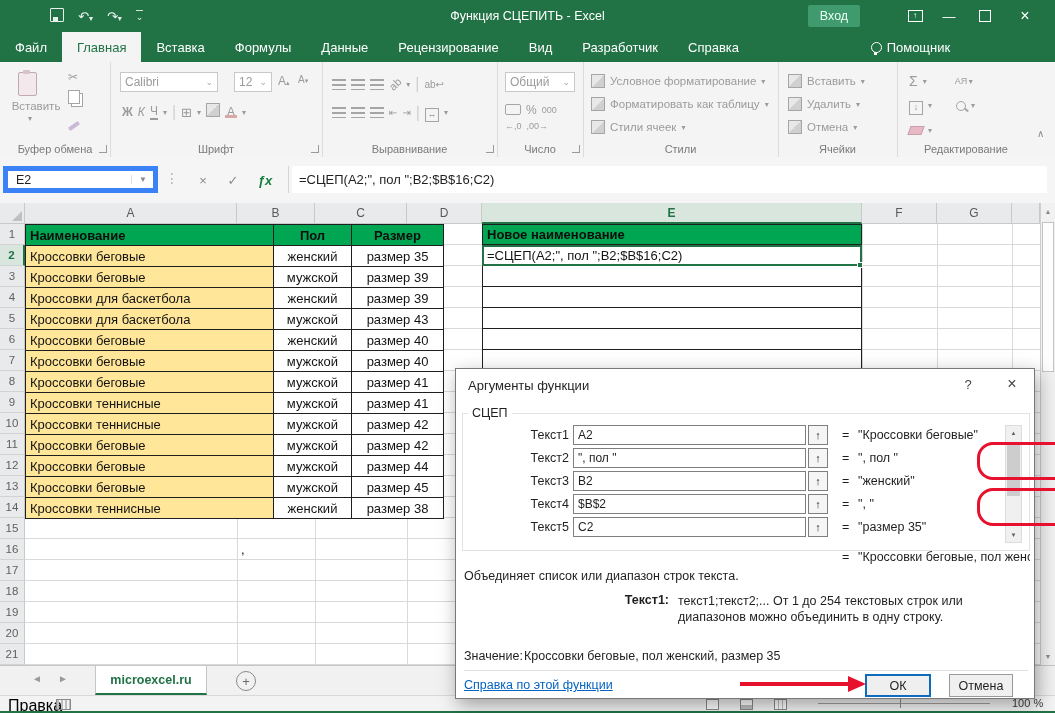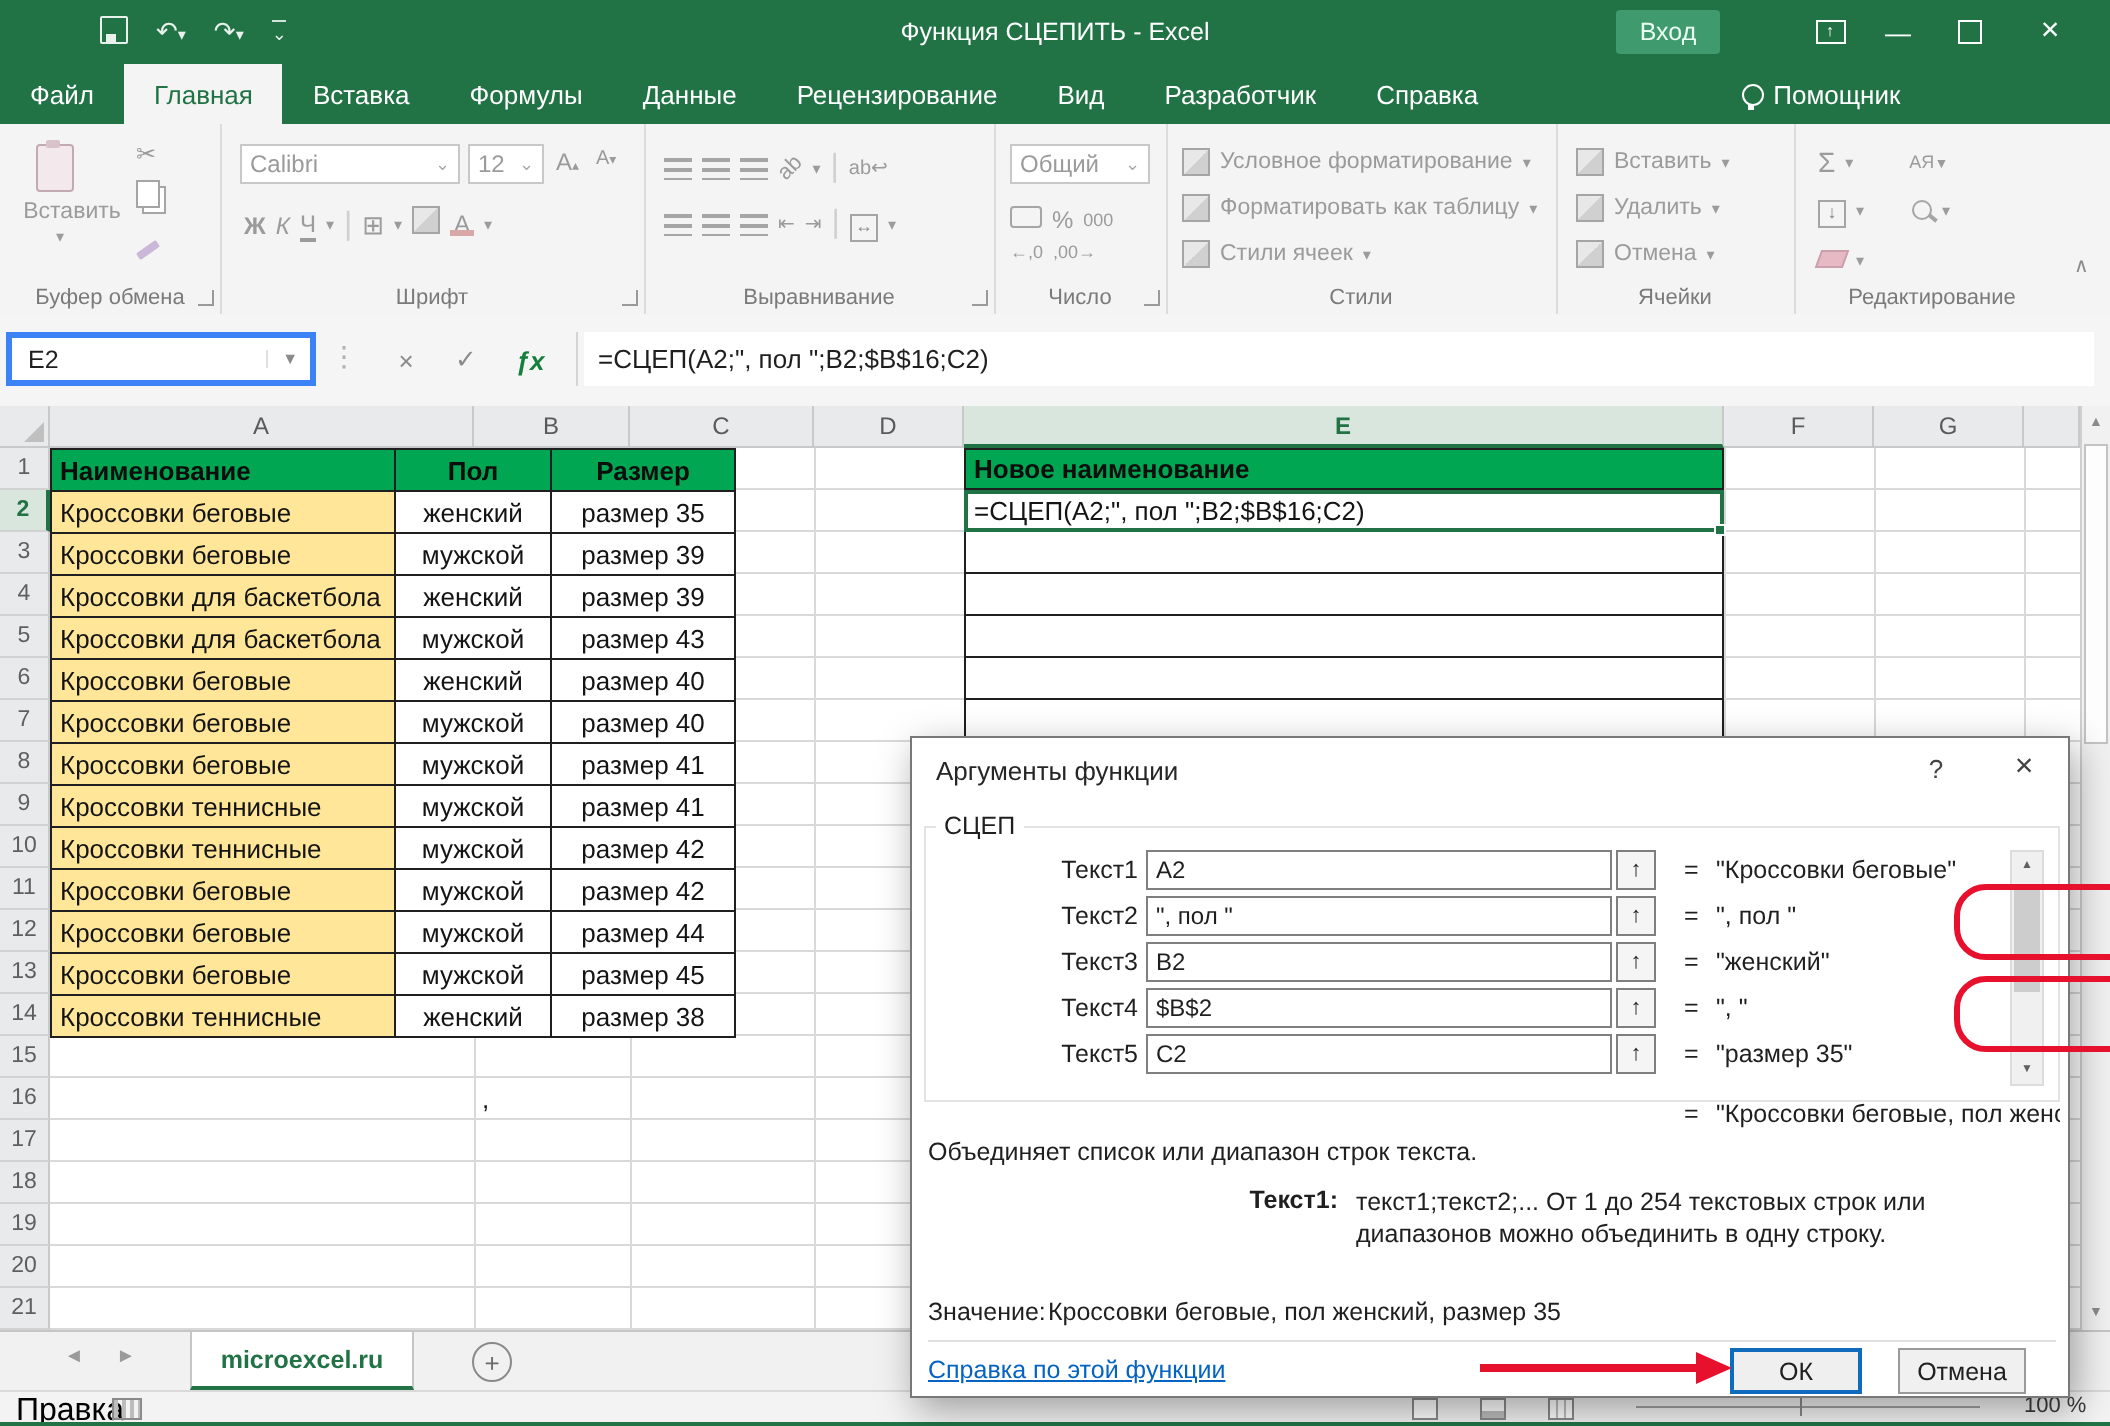--- a/index.html
+++ b/index.html
@@ -47,21 +47,21 @@
   .money-ic{width:14px;height:9px;border:1px solid #a5a5a5;border-radius:2px;}
   .sq-ic{width:12px;height:12px;border:1px solid #a5a5a5;background:linear-gradient(135deg,#e8e8e8 50%,#d0d0d0 50%);}
   .eraser-ic{width:12px;height:7px;background:#e7b9c4;transform:skewX(-20deg);border:1px solid #c9a0ab;}
   .search-ic{width:8px;height:8px;border:1.5px solid #a5a5a5;border-radius:50%;position:relative;display:inline-block;}
   .search-ic:after{content:"";position:absolute;left:7px;top:7px;width:5px;height:1.5px;background:#a5a5a5;transform:rotate(40deg);}
   .filldown-ic{width:12px;height:12px;border:1px solid #a5a5a5;font-size:9px;line-height:11px;text-align:center;color:#8a8a8a;}
   .row-ic{display:flex;align-items:center;gap:5px;margin:3px 0;}
 
   
   .fbar{left:0;top:157px;width:1055px;height:46px;background:#f5f5f5;border-bottom:1px solid #cfcfcf;}
-  .namebox{left:3px;top:9px;width:155px;height:27px;background:#fff;border:3px solid #3b82f6;display:flex;align-items:center;font-size:12.5px;color:#1f1f1f;padding-left:8px;box-sizing:border-box;}
+  .namebox{left:3px;top:9px;width:155px;height:27px;background:#fff;border:5px solid #3b82f6;display:flex;align-items:center;font-size:12.5px;color:#1f1f1f;padding-left:8px;box-sizing:border-box;}
   .namebox .car{margin-left:auto;margin-right:6px;font-size:8px;color:#8a8a8a;border-left:1px solid #e0e0e0;padding-left:7px;}
   .fdots{left:165px;top:13px;color:#b0b0b0;font-size:14px;}
   .fbtn{top:11px;width:26px;height:24px;display:flex;align-items:center;justify-content:center;font-size:13px;color:#8a8a8a;}
   .fxg{color:#15803d;font-style:italic;font-weight:bold;}
   .fdiv{left:288px;top:9px;width:1px;height:27px;background:#d4d4d4;}
   .ffield{left:292px;top:9px;width:755px;height:27px;background:#fff;display:flex;align-items:center;padding-left:7px;font-size:13px;color:#1f1f1f;box-sizing:border-box;}
 
   
   .corner{left:0;top:203px;width:25px;height:21px;background:#e9eaeb;border-right:1px solid #c9c9c9;border-bottom:1px solid #c9c9c9;box-sizing:border-box;}
   .corner i{position:absolute;right:2px;bottom:2px;width:0;height:0;border-left:10px solid transparent;border-bottom:10px solid #c0c0c0;}
@@ -71,21 +71,21 @@
   .rowhdrs div{width:25px;height:21px;background:#e9eaeb;border-right:1px solid #c9c9c9;border-bottom:1px solid #d2d2d2;display:flex;align-items:center;justify-content:center;font-size:11.5px;color:#5f5f5f;box-sizing:border-box;}
   .rowhdrs div:nth-of-type(2){background:#d9e6de;color:#217346;font-weight:bold;border-right:2px solid #217346;}
 
   
   .sheet{left:25px;top:224px;width:1015px;height:441px;background:
     repeating-linear-gradient(to bottom,transparent 0 20px,#d9d9d9 20px 21px);}
   .vline{position:absolute;top:0;width:1px;height:441px;background:#d9d9d9;}
   .xtable{left:25px;top:224px;border-left:1px solid #1f1f1f;border-top:1px solid #1f1f1f;}
   .trow{display:flex;}
   .trow div{height:21px;border-right:1px solid #1f1f1f;border-bottom:1px solid #1f1f1f;box-sizing:border-box;font-size:13px;color:#141414;display:flex;align-items:center;}
-  .c-name{width:172px;padding-left:4px;background:#ffe699;}
+  .c-name{width:248px;padding-left:4px;background:#ffe699;}
   .c-gender{width:78px;justify-content:center;background:#fff;}
   .c-size{width:92px;justify-content:center;background:#fff;}
   .thead .c-name,.thead .c-gender,.thead .c-size{background:#00a651;font-weight:bold;color:#0d0d0d;}
   .ehead{left:482px;top:224px;width:380px;height:21px;background:#00a651;border:1px solid #1f1f1f;box-sizing:border-box;display:flex;align-items:center;padding-left:4px;font-size:13px;font-weight:bold;color:#0d0d0d;}
   .e2cell{left:482px;top:245px;width:380px;height:21px;background:#fff;border:2px solid #217346;box-sizing:border-box;display:flex;align-items:center;padding-left:3px;font-size:13px;color:#141414;}
   .fillhandle{left:857px;top:262px;width:6px;height:6px;background:#217346;border:1px solid #fff;box-sizing:border-box;}
   .eblock{left:482px;top:266px;width:380px;height:252px;border-left:1px solid #1f1f1f;border-right:1px solid #1f1f1f;box-sizing:border-box;background:repeating-linear-gradient(to bottom,#fff 0 20px,#1f1f1f 20px 21px);}
   .b16{left:238px;top:539px;width:76px;height:21px;display:flex;align-items:center;padding-left:3px;font-size:13px;color:#141414;}
 
   
@@ -191,21 +191,21 @@
       <div class="abs gbtn" style="left:8px;top:38px;width:56px;text-align:center">Вставить</div>
       <div class="abs gbtn" style="left:28px;top:52px;font-size:8px">▾</div>
       <div class="abs" style="left:68px;top:8px;font-size:12px;color:#9b9b9b">✂</div>
       <div class="abs" style="left:68px;top:28px"><span class="copy-ic" style="display:inline-block"></span></div>
       <div class="abs" style="left:68px;top:52px"><span class="brush-ic" style="display:inline-block"></span></div>
       <div class="grouplabel">Буфер обмена</div>
       <span class="launcher"></span>
     </div>
 
     <div class="group" style="left:110px;width:212px">
-      <div class="abs ddbox" style="left:10px;top:10px;width:110px">
+      <div class="abs ddbox" style="left:10px;top:10px;width:98px">
           <span>Calibri</span>
           <span class="car">⌄</span>
         </div>
       <div class="abs ddbox" style="left:124px;top:10px;width:38px">
           <span>12</span>
           <span class="car">⌄</span>
         </div>
       <div class="abs gbtn" style="left:168px;top:12px;font-size:12px">A<span style="font-size:7px">▴</span></div>
       <div class="abs gbtn" style="left:188px;top:12px;font-size:10px">A<span style="font-size:7px">▾</span></div>
       <div class="abs row-ic" style="left:12px;top:38px">

